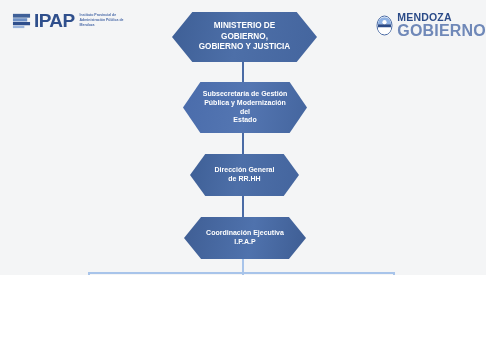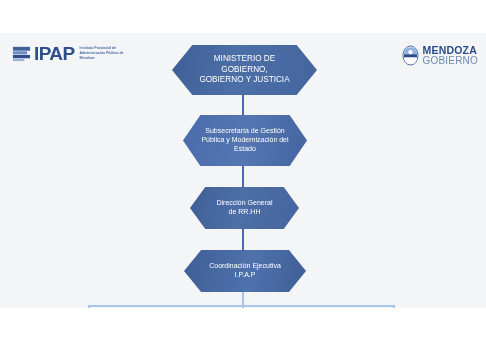--- a/index.html
+++ b/index.html
@@ -13,21 +13,20 @@
     font-family: "Liberation Sans", sans-serif;
     overflow: hidden;
   }
 
   #canvas {
     position: relative;
     width: 486px;
     height: 288px;
     background: #f4f5f6;
     overflow: hidden;
-    margin-top: 33px;
   }
 
   
   .bottom-band {
     position: absolute;
     left: 0;
     bottom: 0;
     width: 486px;
     height: 13px;
     background: #ffffff;
@@ -58,44 +57,45 @@
     font-size: 3.5px;
     line-height: 1.45;
     color: #4a6aa8;
     max-width: 58px;
     margin-left: 2px;
     font-weight: bold;
   }
 
   .logo-mendoza {
     position: absolute;
-    right: 8px;
+    right: 0;
     top: 12px;
     display: flex;
     align-items: center;
     gap: 4px;
   }
   .mza-shield {
     width: 17px;
     height: 21px;
     flex: none;
   }
   .mza-text {
     line-height: 1.05;
   }
   .mza-top {
     font-size: 10.5px;
     font-weight: bold;
     color: #2b4b88;
     letter-spacing: 0.2px;
   }
   .mza-bot {
-    font-size: 10px;
+    font-size: 16px;
     color: #6f88b8;
     letter-spacing: 0.2px;
+    font-weight: bold;
   }
 
   
   .conn {
     position: absolute;
     background: #4a6ba5;
   }
   .conn-v { width: 2px; }
   .bracket-line {
     position: absolute;
@@ -111,21 +111,21 @@
     align-items: center;
     justify-content: center;
     text-align: center;
     color: #ffffff;
     clip-path: polygon(14% 0%, 86% 0%, 100% 50%, 86% 100%, 14% 100%, 0% 50%);
     box-sizing: border-box;
   }
   .hex-label {
     padding: 0 13%;
     line-height: 1.28;
-    font-weight: normal;
+    font-weight: bold;
   }
 
   .hex-l1 {
     background: linear-gradient(100deg, #3e5f96 0%, #4d6fa8 45%, #44659e 100%);
   }
   .hex-l2 {
     background: linear-gradient(100deg, #4a6cab 0%, #5476b2 50%, #44659e 100%);
   }
   .hex-l3 {
     background: linear-gradient(100deg, #3f5e94 0%, #4f72ad 55%, #3e5d93 100%);

